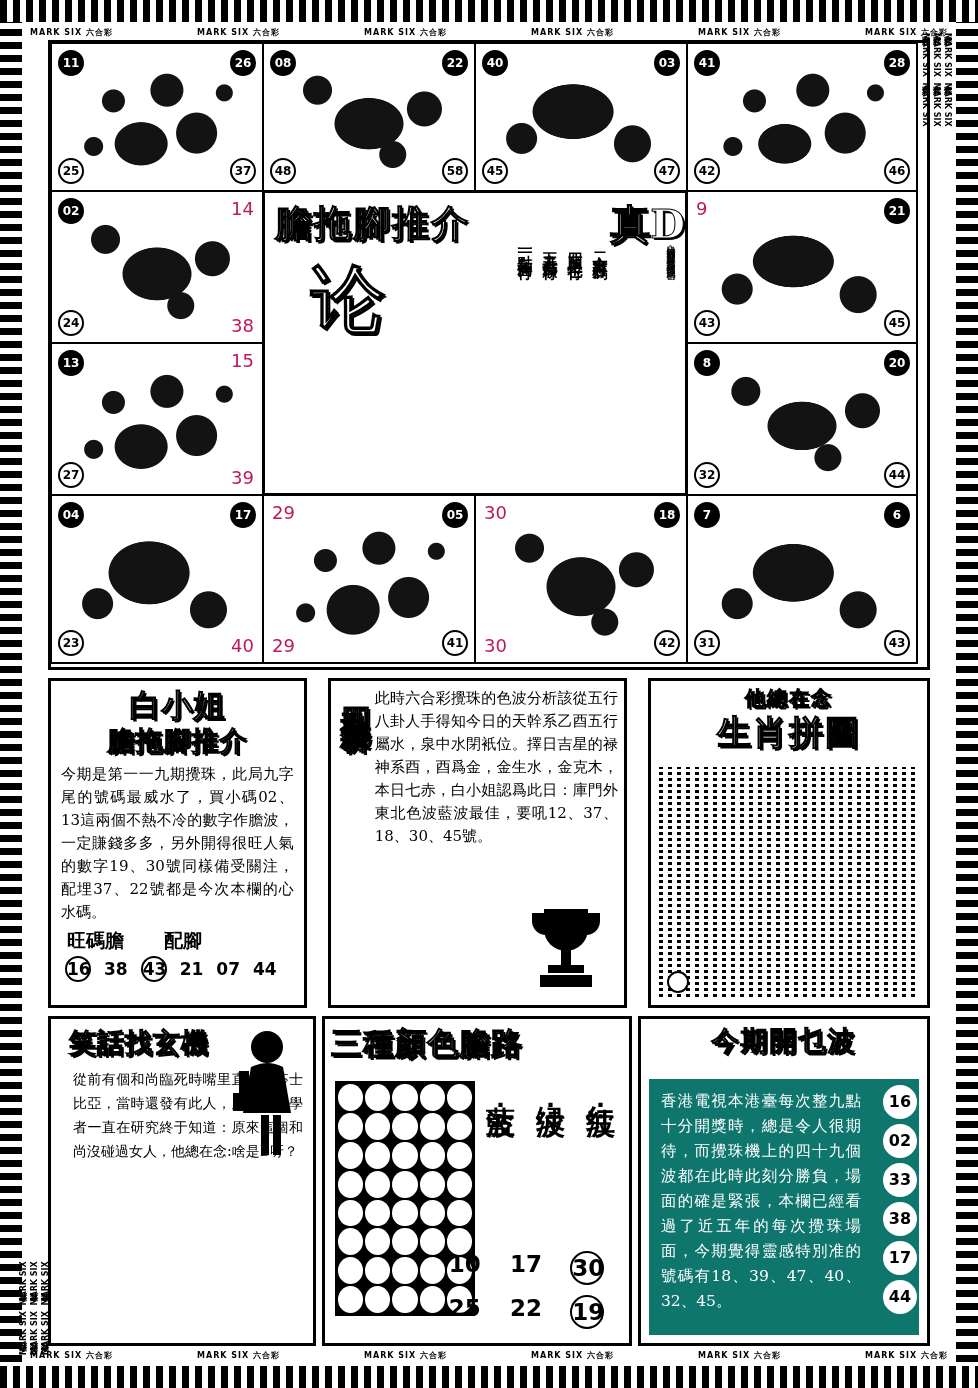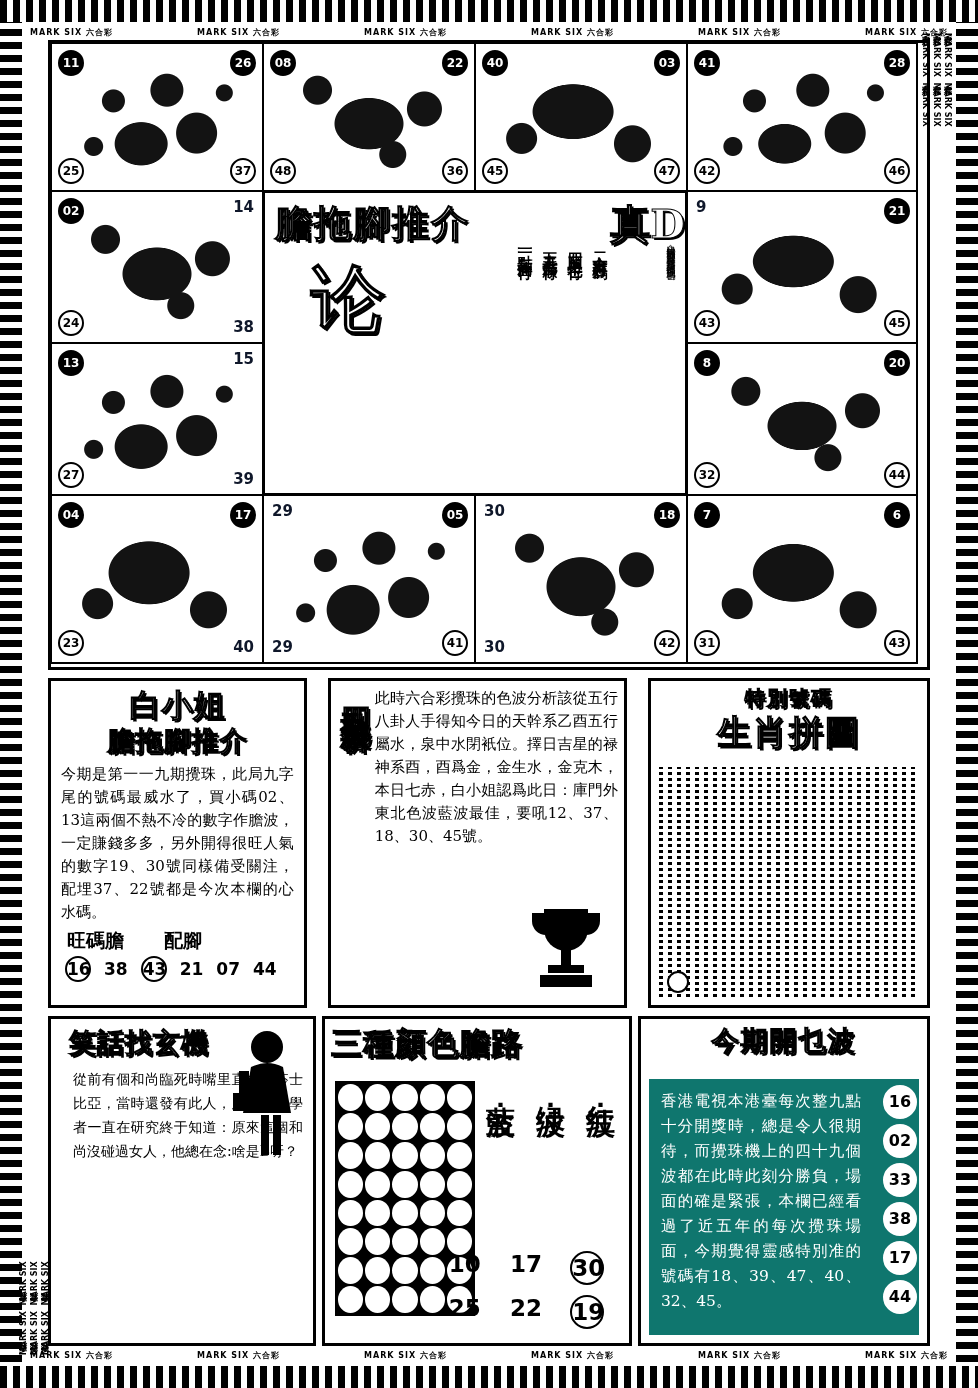--- a/index.html
+++ b/index.html
@@ -83,21 +83,21 @@
     background:#fff; border:2px solid #000; color:#000;
     font-size:12px; font-weight:bold; line-height:22px; text-align:center;
     z-index:5;
   }
   .ball.dark { background:#000; color:#fff; border-color:#000; }
   .b-tl { left:6px;  top:6px; }
   .b-tr { right:6px; top:6px; }
   .b-bl { left:6px;  bottom:6px; }
   .b-br { right:6px; bottom:6px; }
   .num-plain {
-    position:absolute; font-size:15px; font-weight:bold; z-index:5; color:#0f172a;
+    position:absolute; font-size:18px; font-weight:normal; z-index:5; color:#be185d;
   }
   .np-tr { right:8px; top:6px; }
   .np-br { right:8px; bottom:6px; }
   .np-bl { left:8px; bottom:6px; }
   .np-tl { left:8px; top:6px; }
 
   
   .masthead {
     grid-column: 2 / 4; grid-row: 2 / 4;
     border:3px solid #000; margin:-1px; background:#fff; position:relative; overflow:hidden;
@@ -306,21 +306,21 @@
       <span class="ball dark b-tl">11</span>
       <span class="ball dark b-tr">26</span>
       <span class="ball b-bl">25</span>
       <span class="ball b-br">37</span>
     </div>
     <div class="cell">
       <div class="art v2"></div>
       <span class="ball dark b-tl">08</span>
       <span class="ball dark b-tr">22</span>
       <span class="ball b-bl">48</span>
-      <span class="ball b-br">36</span>
+      <span class="ball b-br">58</span>
     </div>
     <div class="cell">
       <div class="art v3"></div>
       <span class="ball dark b-tl">40</span>
       <span class="ball dark b-tr">03</span>
       <span class="ball b-bl">45</span>
       <span class="ball b-br">47</span>
     </div>
     <div class="cell">
       <div class="art"></div>
@@ -433,21 +433,21 @@
         <path d="M18 6 h44 v20 a22 22 0 0 1 -44 0 z" fill="#000"></path>
         <path d="M18 10 h-12 v8 a14 14 0 0 0 14 14 z" fill="#000"></path>
         <path d="M62 10 h12 v8 a14 14 0 0 1 -14 14 z" fill="#000"></path>
         <rect x="35" y="46" width="10" height="16" fill="#000"></rect>
         <rect x="22" y="62" width="36" height="8" fill="#000"></rect>
         <rect x="14" y="72" width="52" height="12" fill="#000"></rect>
       </svg>
     </div>
 
     <div class="panel p-right">
-      <div class="rtitle1 hdr-fancy">特別號碼</div>
+      <div class="rtitle1 hdr-fancy">他總在念</div>
       <div class="rtitle2 hdr-fancy">生肖拼圖</div>
       <div class="noise"></div>
       <div class="ball-white"></div>
     </div>
   </div>
 
   <div class="row-bot">
 
     <div class="panel b-left">
       <div class="title hdr-fancy">笑話找玄機</div>

